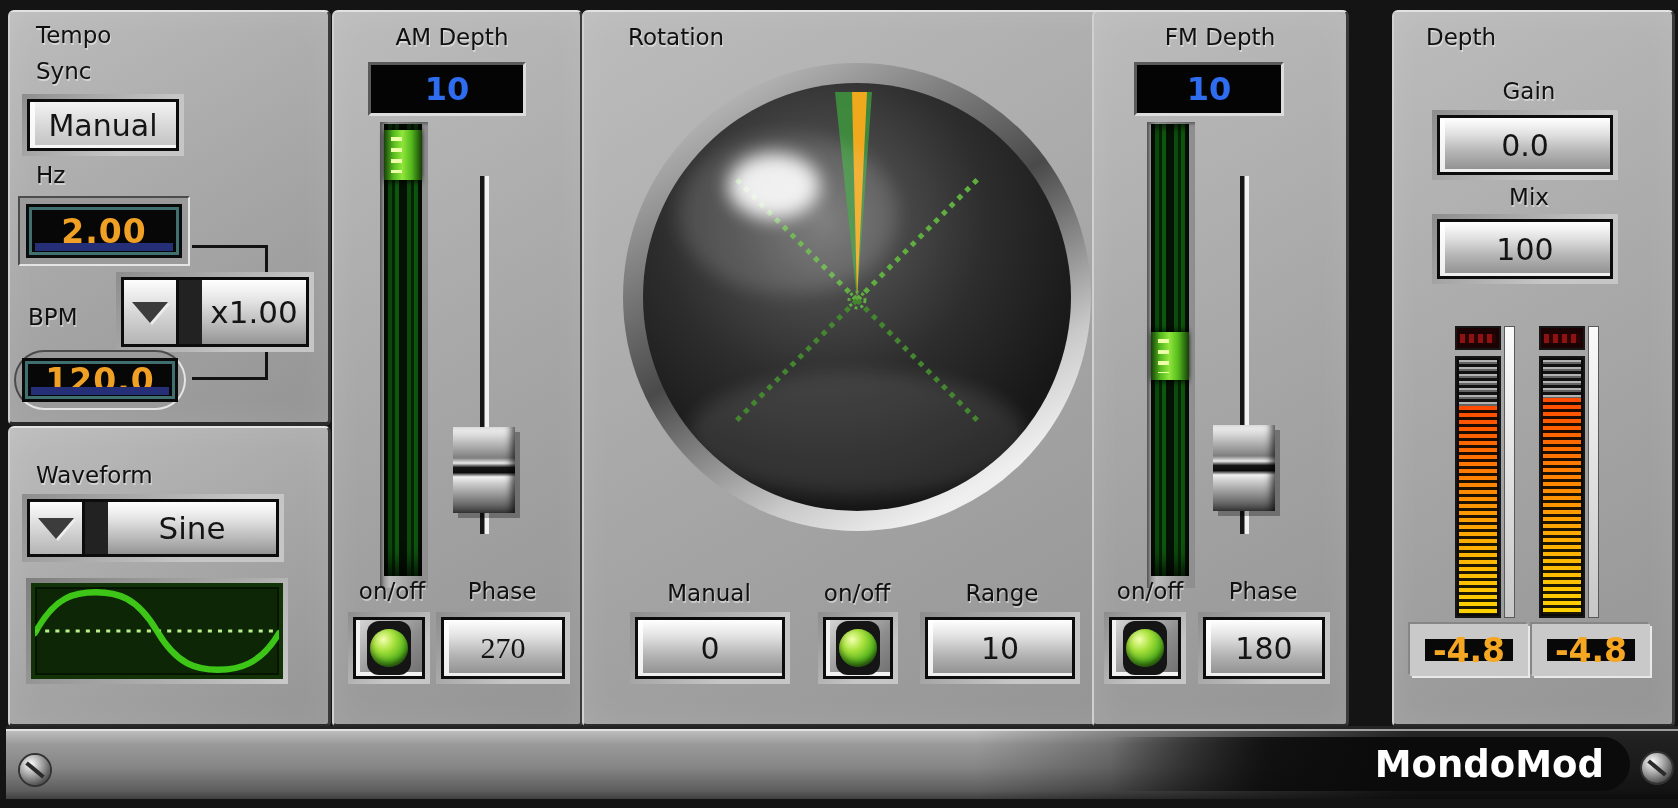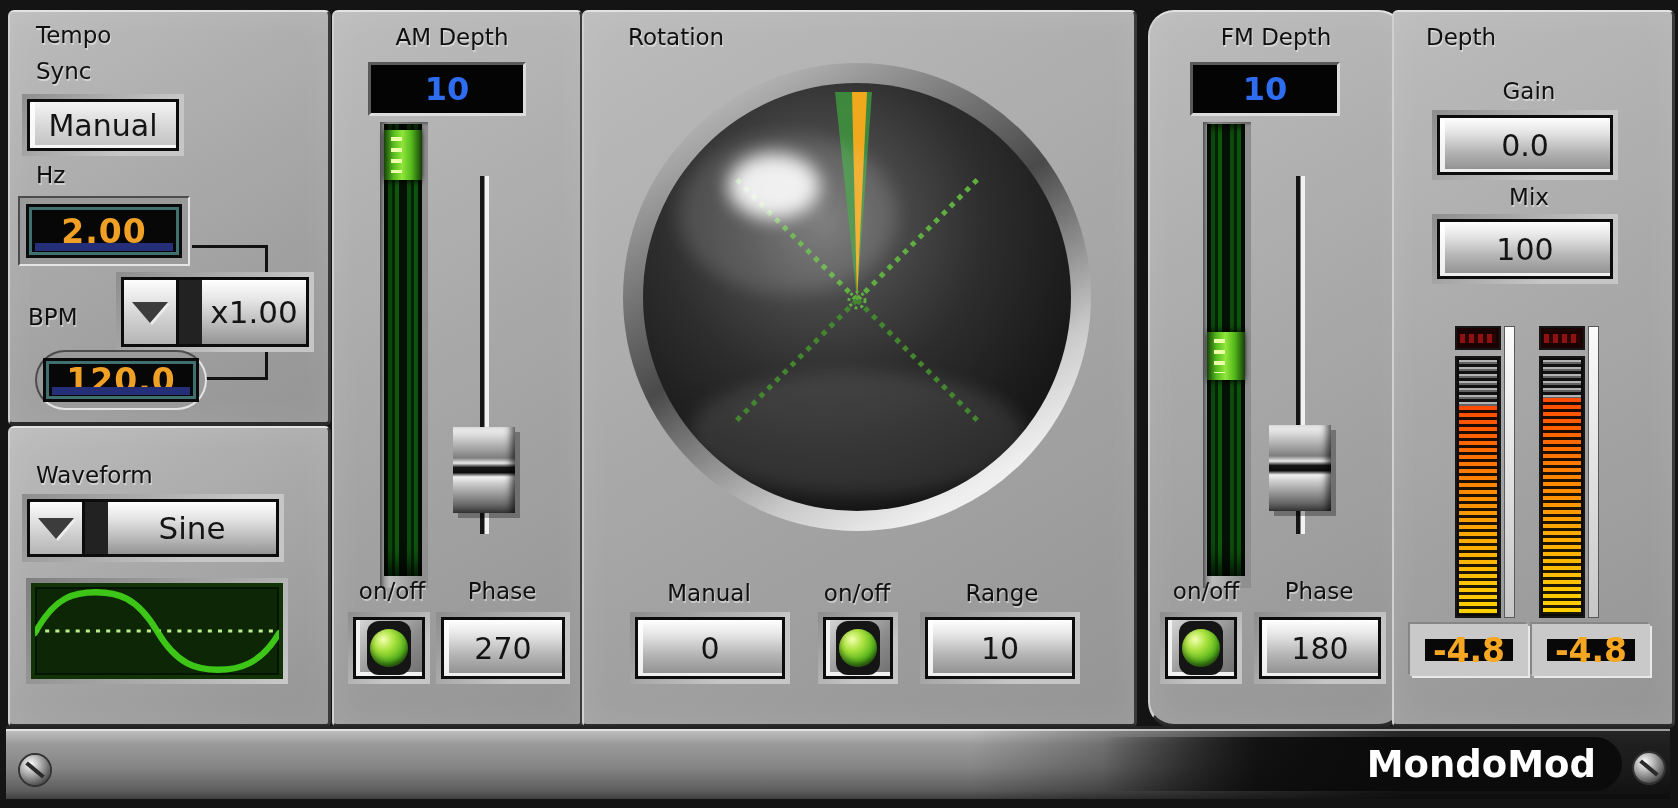--- a/index.html
+++ b/index.html
@@ -90,21 +90,21 @@
         background:repeating-linear-gradient(180deg,#b2b2b2 0 2px,#636363 2px 4px,#111 4px 7px);}
   .vu-lit{position:absolute;left:2px;right:2px;bottom:2px;
         background:repeating-linear-gradient(180deg,rgba(0,0,0,0) 0 4px,rgba(0,0,0,.88) 4px 7px),
                    linear-gradient(180deg,#ff4a00 0%,#ff7d00 32%,#ffa900 62%,#ffd200 100%);}
   
   .ro-frame{position:absolute;background:#c9c9c9;padding:15px;box-sizing:border-box;
         box-shadow:-2px -2px 0 #868686,2px 2px 0 #e9e9e9;}
   .ro{width:100%;height:100%;background:#080808;display:flex;align-items:center;justify-content:center;
         font-weight:700;font-size:33px;color:#f5a623;}
   
-  .bottom-bar{position:absolute;left:6px;right:8px;top:726px;height:70px;
+  .bottom-bar{position:absolute;left:6px;right:0;top:726px;height:70px;
         background:linear-gradient(90deg,rgba(0,0,0,0) 58%,rgba(0,0,0,.55) 74%,rgba(0,0,0,.8) 84%),
                    linear-gradient(180deg,#c2c2c2 0%,#9a9a9a 22%,#858585 55%,#5e5e5e 88%,#3f3f3f 100%);
         border-top:3px solid #242424;box-shadow:inset 0 2px 0 rgba(255,255,255,.55);}
   .title-pill{position:absolute;right:48px;top:8px;width:520px;height:54px;border-radius:0 27px 27px 0;
         background:linear-gradient(90deg,rgba(10,10,10,0) 0%,rgba(10,10,10,.85) 30%,#0b0b0b 52%);
         display:flex;align-items:center;justify-content:flex-end;padding-right:26px;box-sizing:border-box;}
   .title-pill span{font-weight:700;font-size:37px;color:#ffffff;letter-spacing:0;}
   .screw{position:absolute;width:30px;height:30px;border-radius:50%;
         background:radial-gradient(circle at 35% 30%,#ffffff,#a5a5a5 40%,#4c4c4c 78%,#242424);
         box-shadow:0 0 0 2px #333;}
@@ -140,21 +140,21 @@
     <div class="frame" style="left:106px;top:260px;width:198px;height:80px;">
       <div class="combo">
         <div class="arrow">
           <span class="tri"></span>
         </div>
         <div class="val">x1.00</div>
       </div>
     </div>
 
     <div class="lbl" style="left:18px;top:292px;">BPM</div>
-    <div class="lcd-frame" style="left:25px;top:338px;width:172px;height:60px;border-radius:31px;">
+    <div class="lcd-frame" style="left:4px;top:338px;width:172px;height:60px;border-radius:31px;">
       <div class="lcd">
         <span>120.0</span>
         <i class="blue-bar"></i>
       </div>
     </div>
   </div>
 
   <div class="panel" style="left:8px;top:426px;width:318px;height:296px;">
     <div class="lbl" style="left:26px;top:34px;">Waveform</div>
     <div class="frame" style="left:12px;top:66px;width:262px;height:68px;">
@@ -193,26 +193,26 @@
     <div class="lbl center" style="left:8px;top:566px;width:100px;">on/off</div>
     <div class="lbl center" style="left:100px;top:566px;width:136px;">Phase</div>
 
     <div class="frame" style="left:14px;top:600px;width:82px;height:72px;">
       <div class="led-btn">
         <div class="led-socket">
           <div class="led-orb"></div>
         </div>
       </div>
     </div>
-    <div class="frame" style="left:102px;top:600px;width:134px;height:72px;">
+    <div class="frame" style="left:102px;top:600px;width:134px;height:72px;font-family:Liberation Serif, serif;">
       <div class="vbtn">270</div>
     </div>
   </div>
 
-  <div class="panel" style="left:582px;top:10px;width:550px;height:712px;">
+  <div class="panel" style="left:582px;top:10px;width:550px;height:712px;padding-left:6px;">
     <div class="lbl" style="left:44px;top:12px;">Rotation</div>
 
     <svg style="position:absolute;left:38px;top:50px;" width="470" height="470" viewBox="0 0 470 470">
       <defs>
         <linearGradient id="rim" x1="0" y1="0" x2="0.6" y2="1">
           <stop offset="0" stop-color="#dedede"></stop>
             <stop offset="0.3" stop-color="#8a8a8a"></stop>
           <stop offset="0.55" stop-color="#4a4a4a"></stop>
             <stop offset="0.85" stop-color="#c9c9c9"></stop>
           <stop offset="1" stop-color="#efefef"></stop>
@@ -259,21 +259,21 @@
         <div class="led-socket">
           <div class="led-orb"></div>
         </div>
       </div>
     </div>
     <div class="frame" style="left:336px;top:600px;width:160px;height:72px;">
       <div class="vbtn">10</div>
     </div>
   </div>
 
-  <div class="panel" style="left:1148px;top:10px;width:252px;height:712px;border-radius:26px;">
+  <div class="panel" style="left:1092px;top:10px;width:252px;height:712px;">
     <div class="lbl center" style="left:0;right:0;top:12px;">FM Depth</div>
     <div class="disp" style="left:40px;top:50px;width:150px;height:54px;">
       <span>10</span>
     </div>
 
     <div class="tube-well" style="left:53px;top:110px;width:48px;height:466px;">
       <div class="tube">
         <div class="tube-thumb" style="top:208px;height:48px;"></div>
       </div>
     </div>

